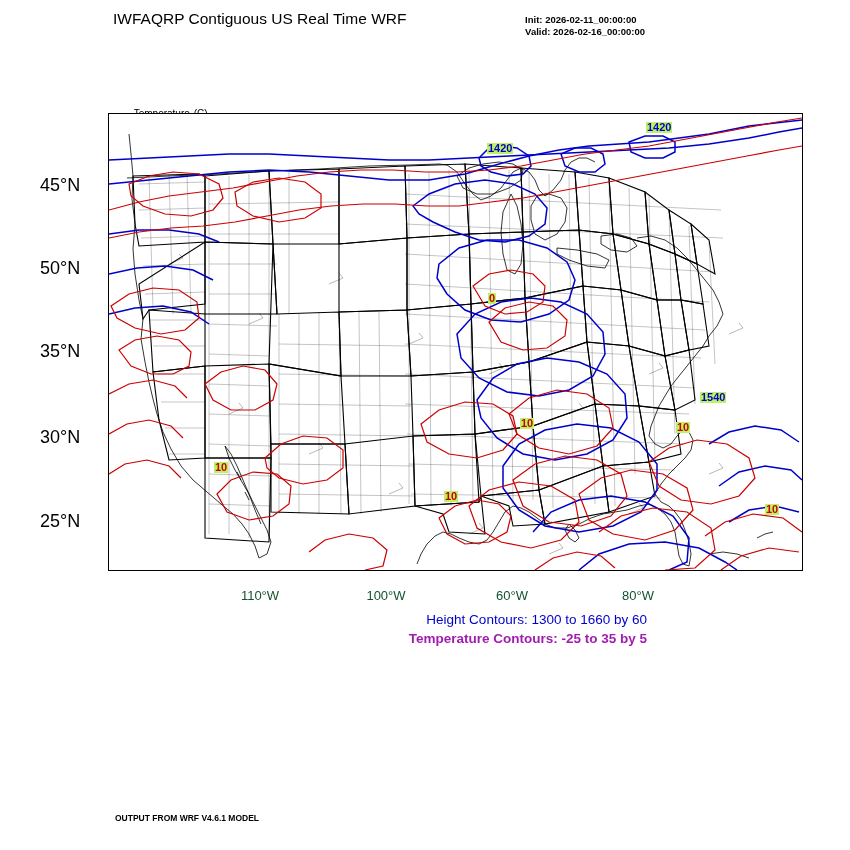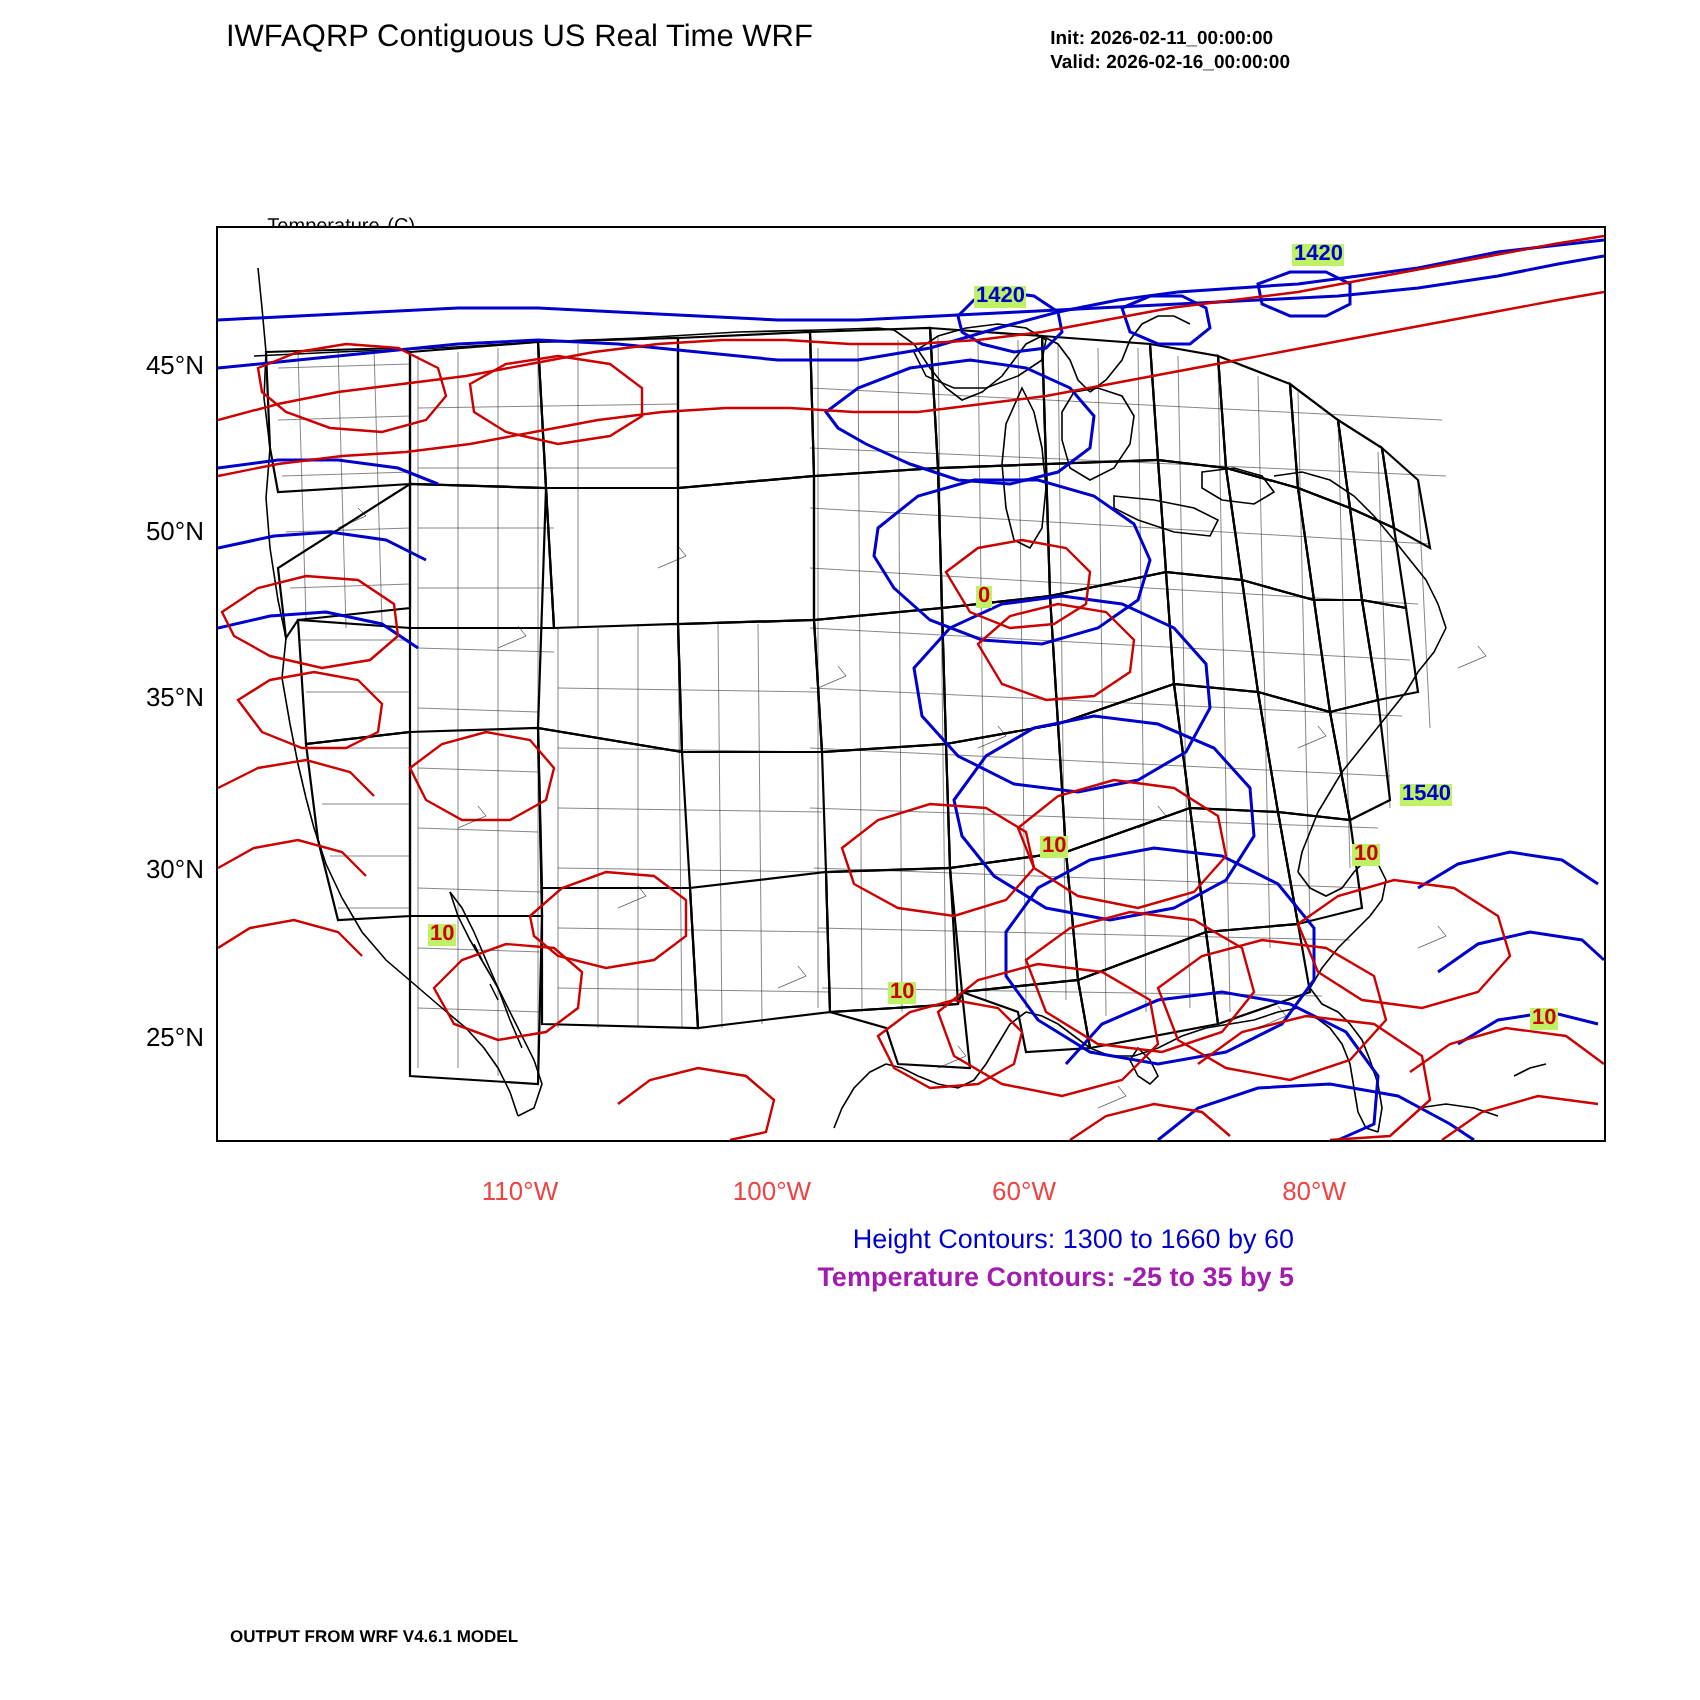--- a/index.html
+++ b/index.html
@@ -65,29 +65,29 @@
     border: 1.2px solid #000;
     box-sizing: border-box;
     overflow: hidden;
     background: #ffffff;
   }
   .map-frame svg {
     display: block;
   }
   .lat-label {
     position: absolute;
+    font-size: 18px;
+    color: #000;
+    text-align: left;
+    white-space: nowrap;
+  }
+  .lon-label {
+    position: absolute;
     font-size: 13px;
-    color: #000;
-    text-align: right;
-    white-space: nowrap;
-  }
-  .lon-label {
-    position: absolute;
-    font-size: 13px;
-    color: #ef4444;
+    color: #14532d;
     text-align: center;
     white-space: nowrap;
   }
   .legend {
     position: absolute;
     right: 53px;
     top: 610px;
     text-align: right;
     font-size: 13.5px;
     line-height: 19px;
@@ -142,21 +142,21 @@
 
   <div class="lat-label" style="left:40px; top:175px; width:62px;">45°N</div>
   <div class="lat-label" style="left:40px; top:258px; width:62px;">50°N</div>
   <div class="lat-label" style="left:40px; top:341px; width:62px;">35°N</div>
   <div class="lat-label" style="left:40px; top:427px; width:62px;">30°N</div>
   <div class="lat-label" style="left:40px; top:511px; width:62px;">25°N</div>
 
   <div class="lon-label" style="left:225px; top:588px; width:70px;">110°W</div>
   <div class="lon-label" style="left:351px; top:588px; width:70px;">100°W</div>
   <div class="lon-label" style="left:477px; top:588px; width:70px;">60°W</div>
-  <div class="lon-label" style="left:603px; top:588px; width:70px;text-align:right;">80°W</div>
+  <div class="lon-label" style="left:603px; top:588px; width:70px;">80°W</div>
 
   <div class="map-frame">
     <svg width="693" height="456" viewBox="0 0 693 456">
 
       <g stroke="#000000" fill="none" stroke-width="0.8">
 
         <path d="M20,20 L22,40 L24,62 L23,85 L26,110 L24,135 L26,160 L30,186 L34,205 L32,225 L36,248 L40,268 L44,285 L48,300 L54,318 L62,335 L72,352 L84,366 L98,378 L112,390 L124,400 L133,410 L140,420 L146,432 L150,444"></path>
 
         <path d="M150,444 L158,440 L162,428 L158,416 L152,404 L146,392 L140,380 L133,368 L126,356 L120,344 L116,332"></path>
         <path d="M116,332 L122,340 L128,352 L134,366 L140,380 L146,396 L152,410"></path>

